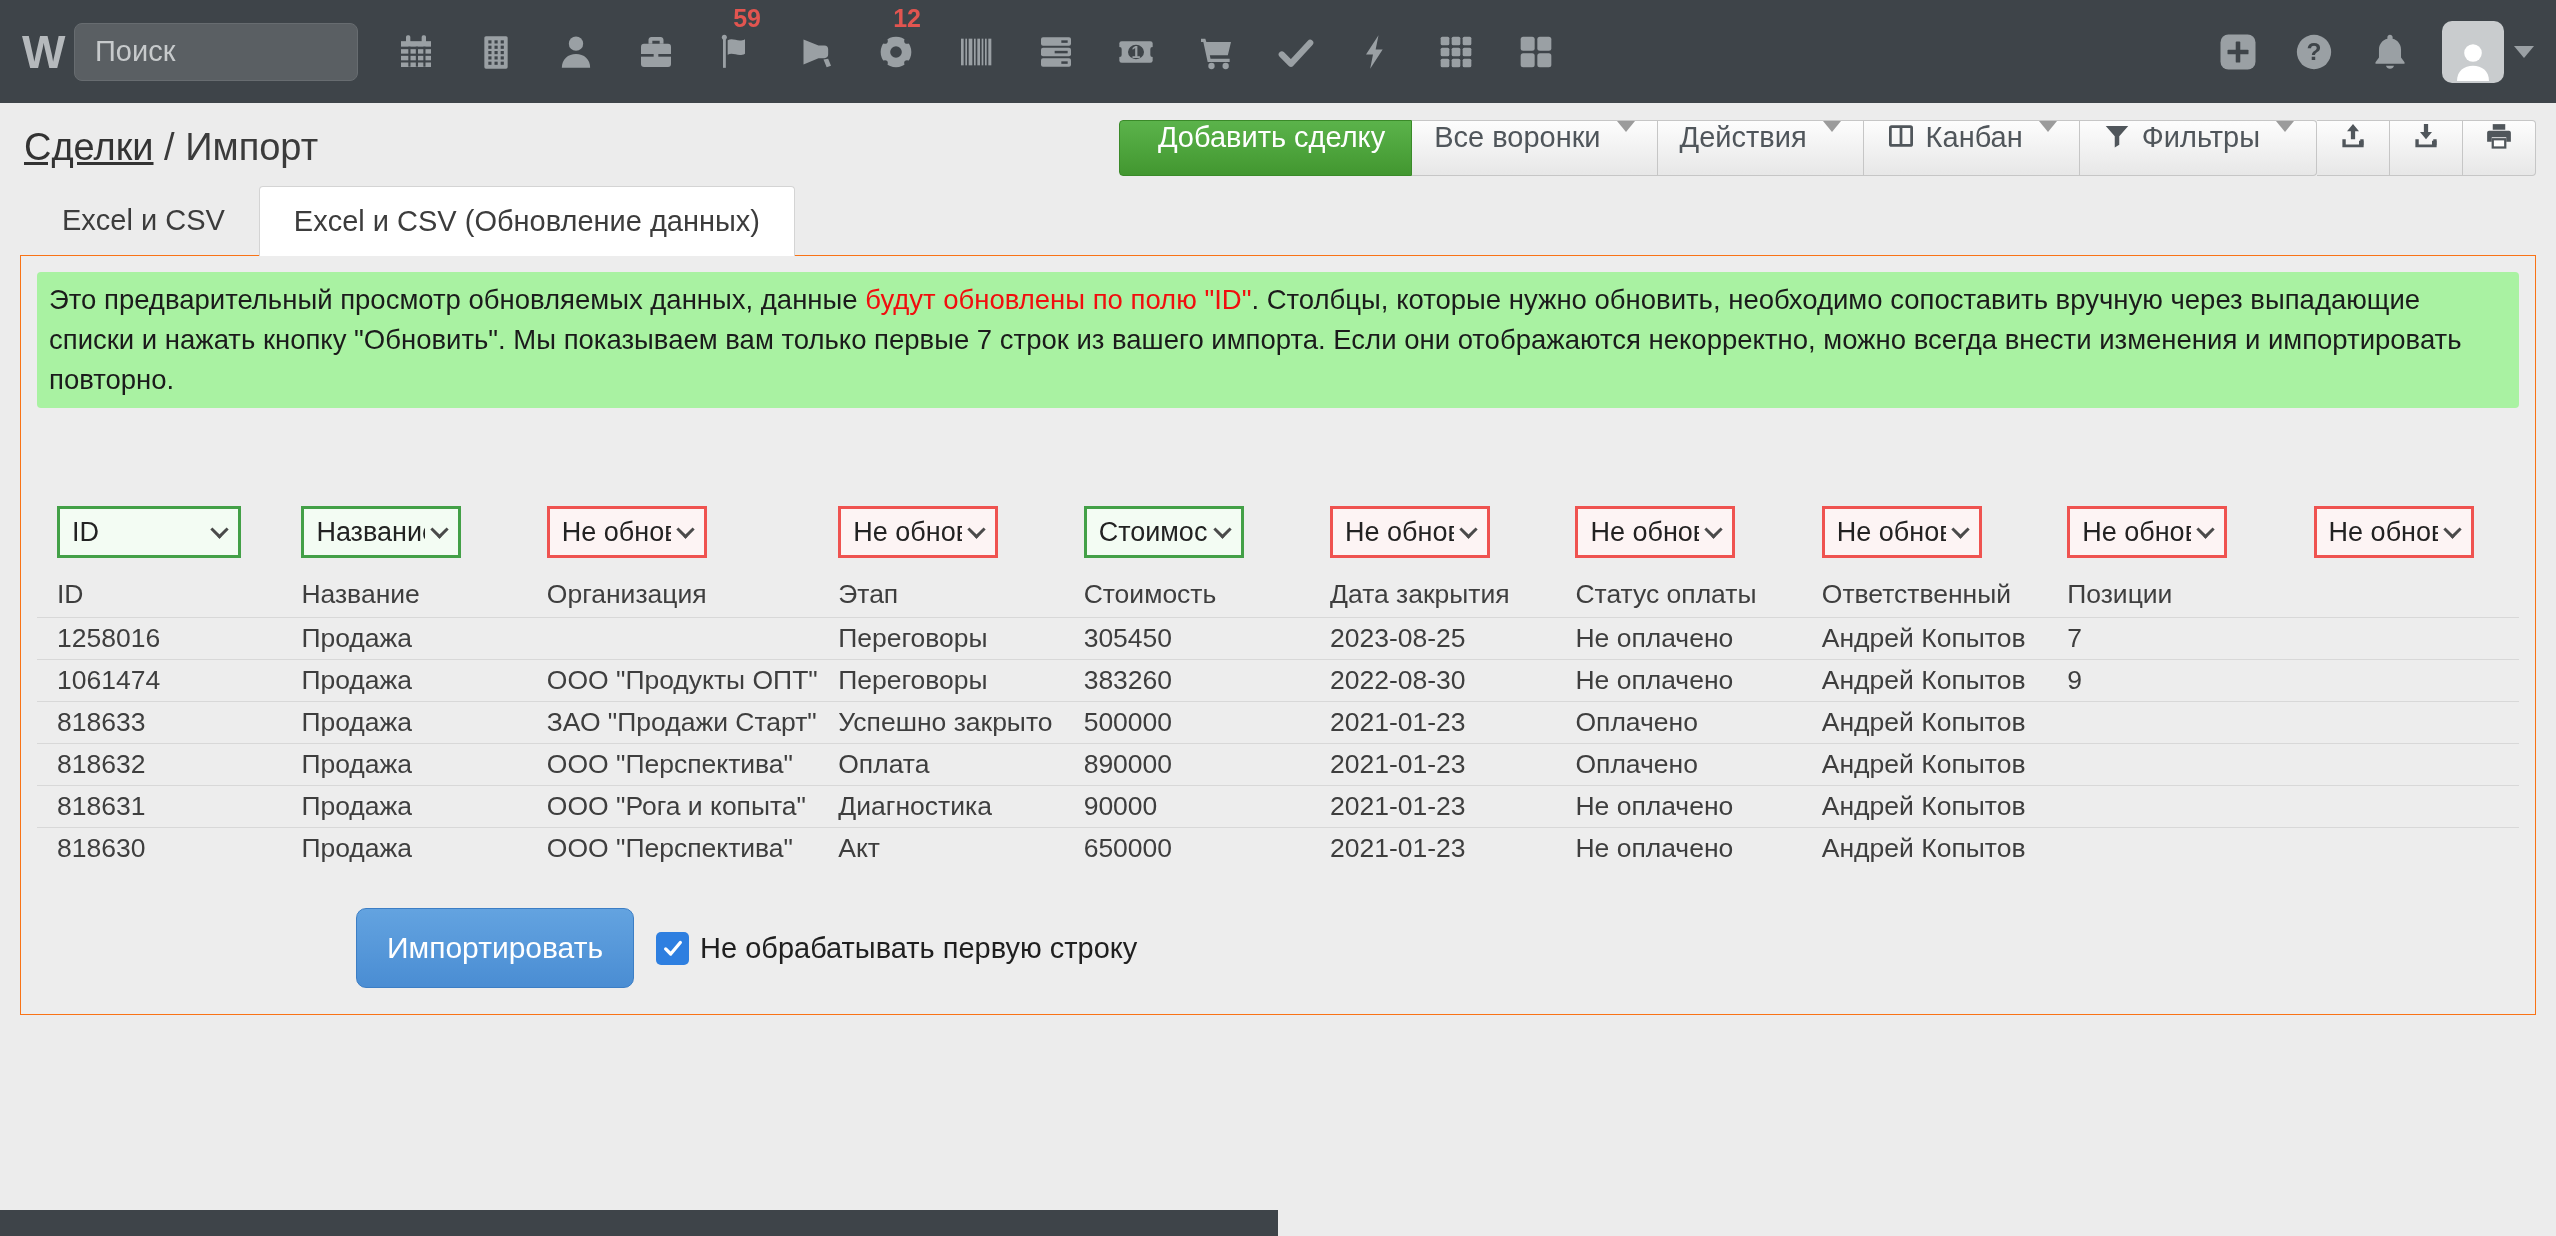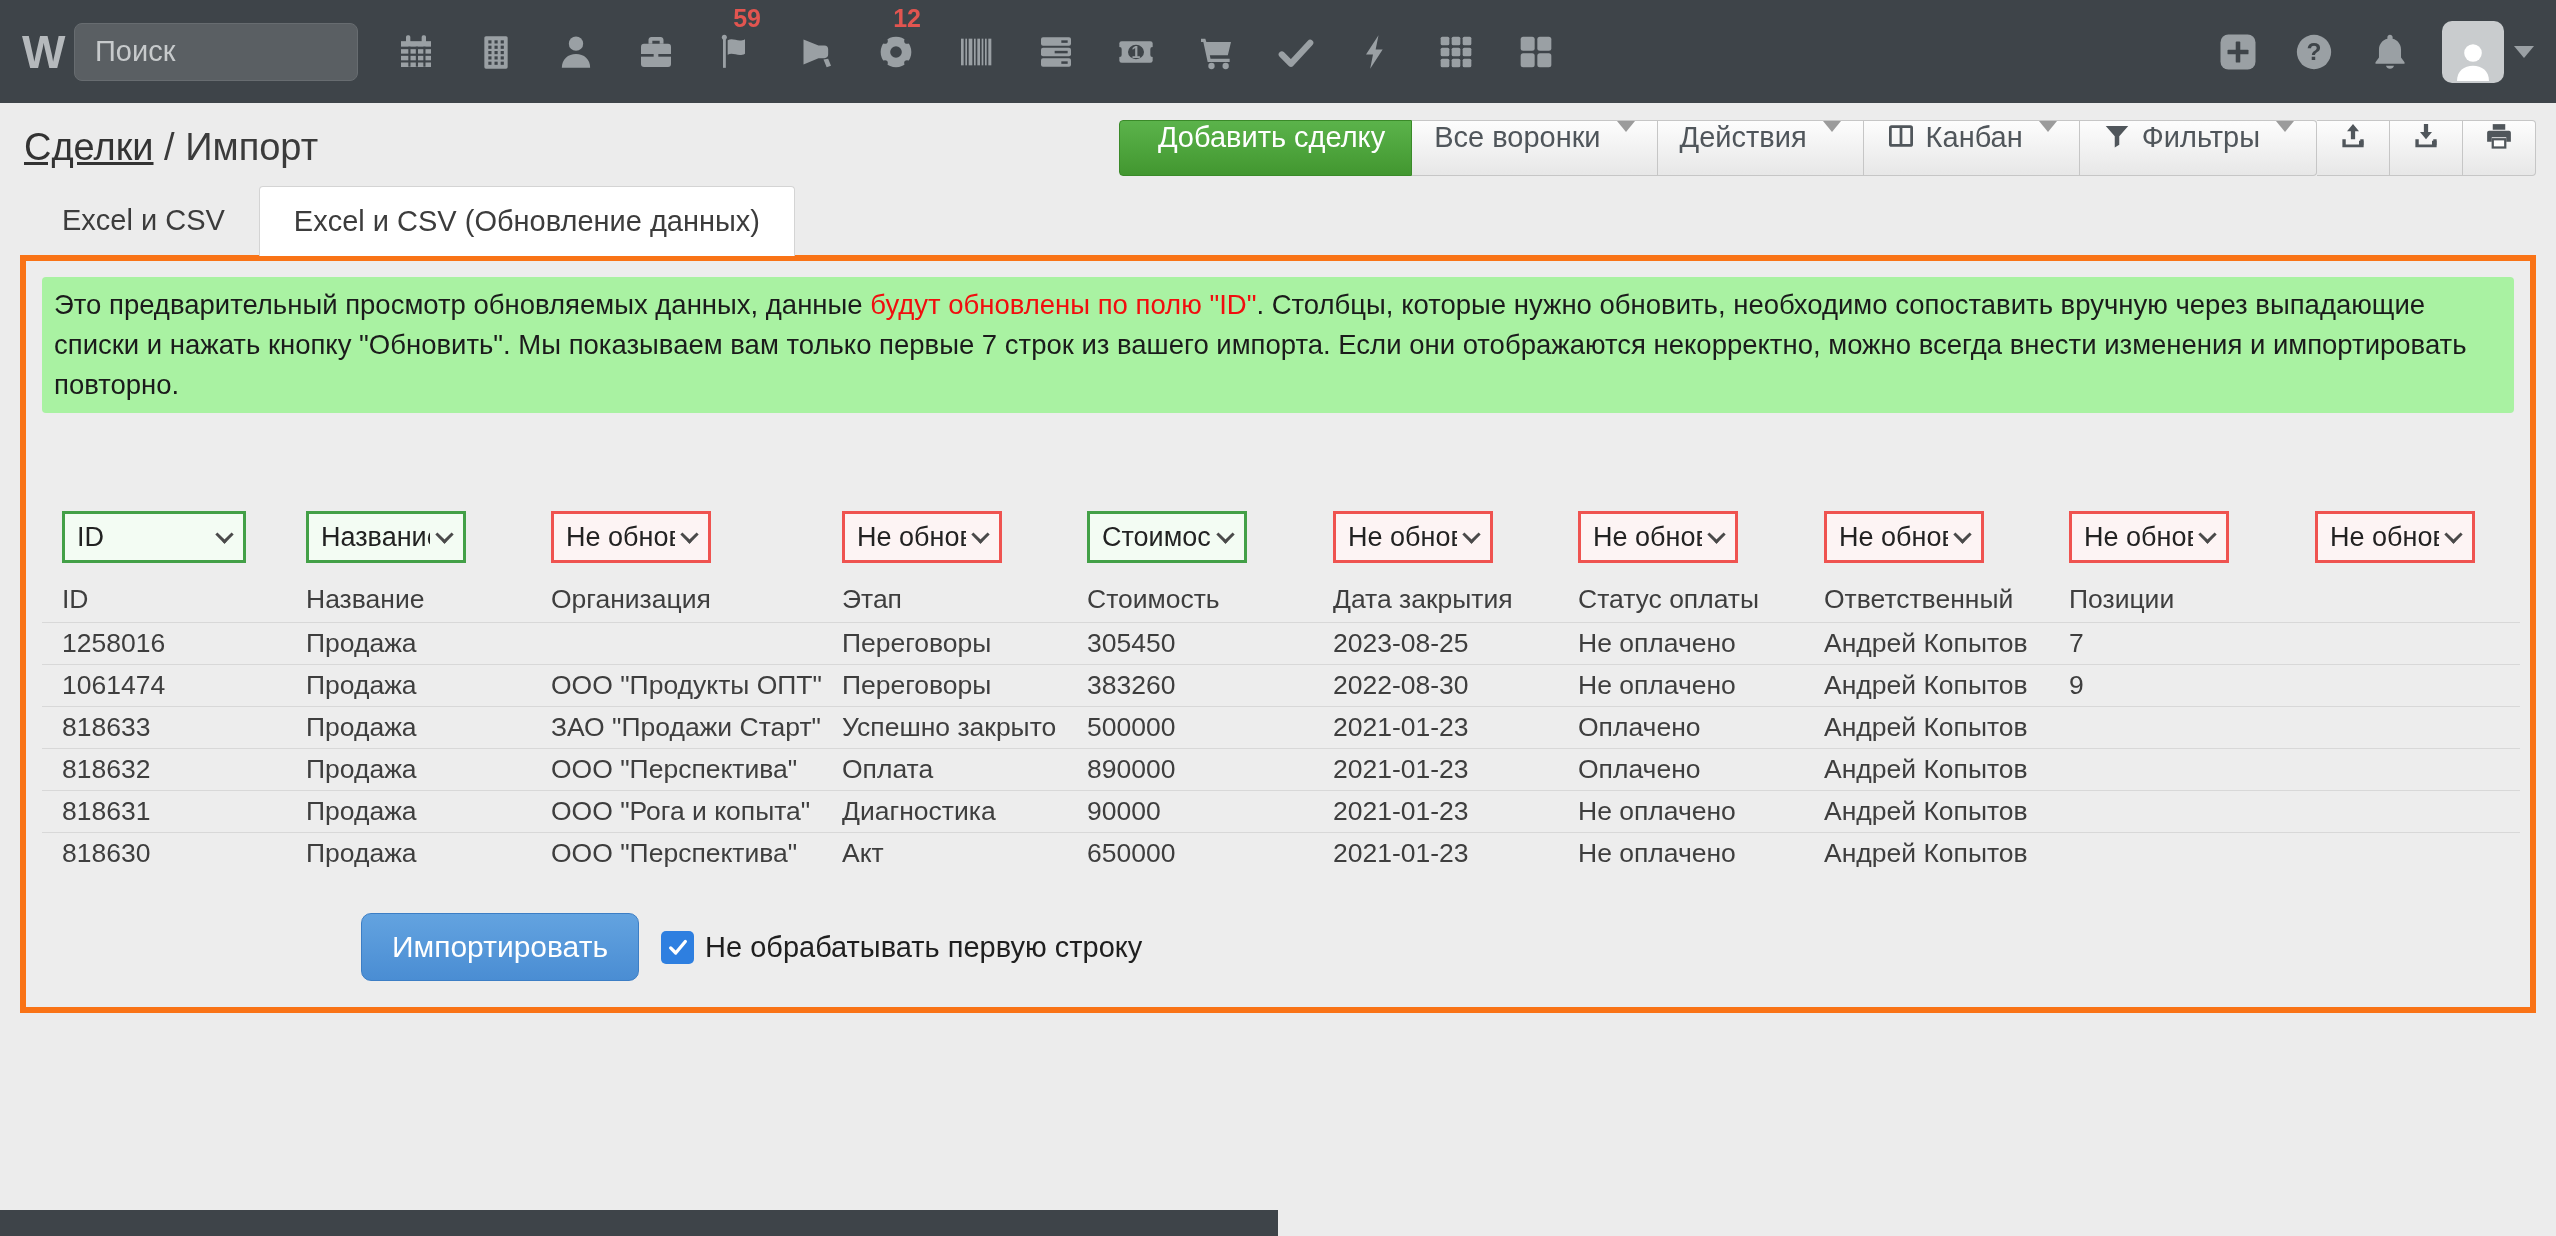--- a/index.html
+++ b/index.html
@@ -45,41 +45,41 @@
   .btn .b-caret { width:0; height:0; border-left:9px solid transparent; border-right:9px solid transparent;
                   border-top:11px solid #9b9b9b; margin-left:6px; }
   .btn .icon svg { width:30px; height:30px; display:block; }
   .io-btn { padding:0 21px; }
   
   .tabs { height:69px; display:flex; align-items:stretch; padding-left:28px; position:relative; z-index:2; }
   .tab { display:flex; align-items:center; padding:0 34px; font-size:29px; color:#3c3c3c; cursor:pointer; }
   .tab.active { background:#ffffff; border:1px solid #d4d4d4; border-bottom:none;
                 border-radius:4px 4px 0 0; margin-bottom:-1px; }
   
-  .panel { margin:0 20px; border:6px solid #f97316; background:#ededed; padding:16px 16px 14px; position:relative; z-index:1; }
+  .panel { margin:0 20px; border:1px solid #f97316; background:#ededed; padding:16px 16px 14px; position:relative; z-index:1; }
   .banner { background:#a9f2a2; border-radius:4px; padding:8px 12px; font-size:27.5px; line-height:40px; color:#1b1b1b; }
   .banner .red { color:#f10e0e; }
   
   table { width:100%; border-collapse:collapse; table-layout:fixed; margin-top:98px;
           font-size:26.5px; color:#3e3e3e; }
   td { padding:0 10px 0 20px; overflow:hidden; white-space:nowrap; }
   tr.map-row td { padding-bottom:14px; }
   .map-select { display:inline-flex; align-items:center; justify-content:space-between;
                 height:52px; border:3px solid; padding:0 10px 0 12px; cursor:pointer; background:#fff; }
   .map-select.mapped { border-color:#43a047; background:#f3fcf3; }
   .map-select.skip   { border-color:#ef5350; background:#fdf4f4; }
   .ms-label { font-size:27px; color:#222; white-space:nowrap; overflow:hidden; }
   .chev { flex:none; width:13px; height:13px; border-right:3px solid #4a4a4a; border-bottom:3px solid #4a4a4a;
           transform:rotate(45deg); margin:-6px 2px 0 8px; }
   tr.head-row td { height:45px; border-bottom:1px solid #d8d8d8; }
   tbody tr td { height:42px; }
   tbody tr + tr td { border-top:1px solid #d8d8d8; }
   
   .actions { margin:39px 0 12px 319px; display:flex; align-items:center; }
-  .btn-import { height:68px; padding:0 30px; background:linear-gradient(#63a3e0,#4a8dd3);
+  .btn-import { height:80px; padding:0 30px; background:linear-gradient(#63a3e0,#4a8dd3);
                 border:1px solid #3c7ec5; border-radius:10px; color:#fff; font-size:30px; cursor:pointer;
                 font-family:"Liberation Sans", sans-serif; }
   .checkbox { flex:none; width:33px; height:33px; background:#2e7fe0; border-radius:5px; margin-left:22px;
               display:flex; align-items:center; justify-content:center; cursor:pointer; }
   .checkbox svg { width:22px; height:22px; }
   .cb-label { font-size:29px; color:#1f1f1f; margin-left:11px; }
   
   .bottom-bar { position:absolute; left:0; bottom:0; width:1278px; height:26px; background:#3e4449; }
 </style>
 </head>

